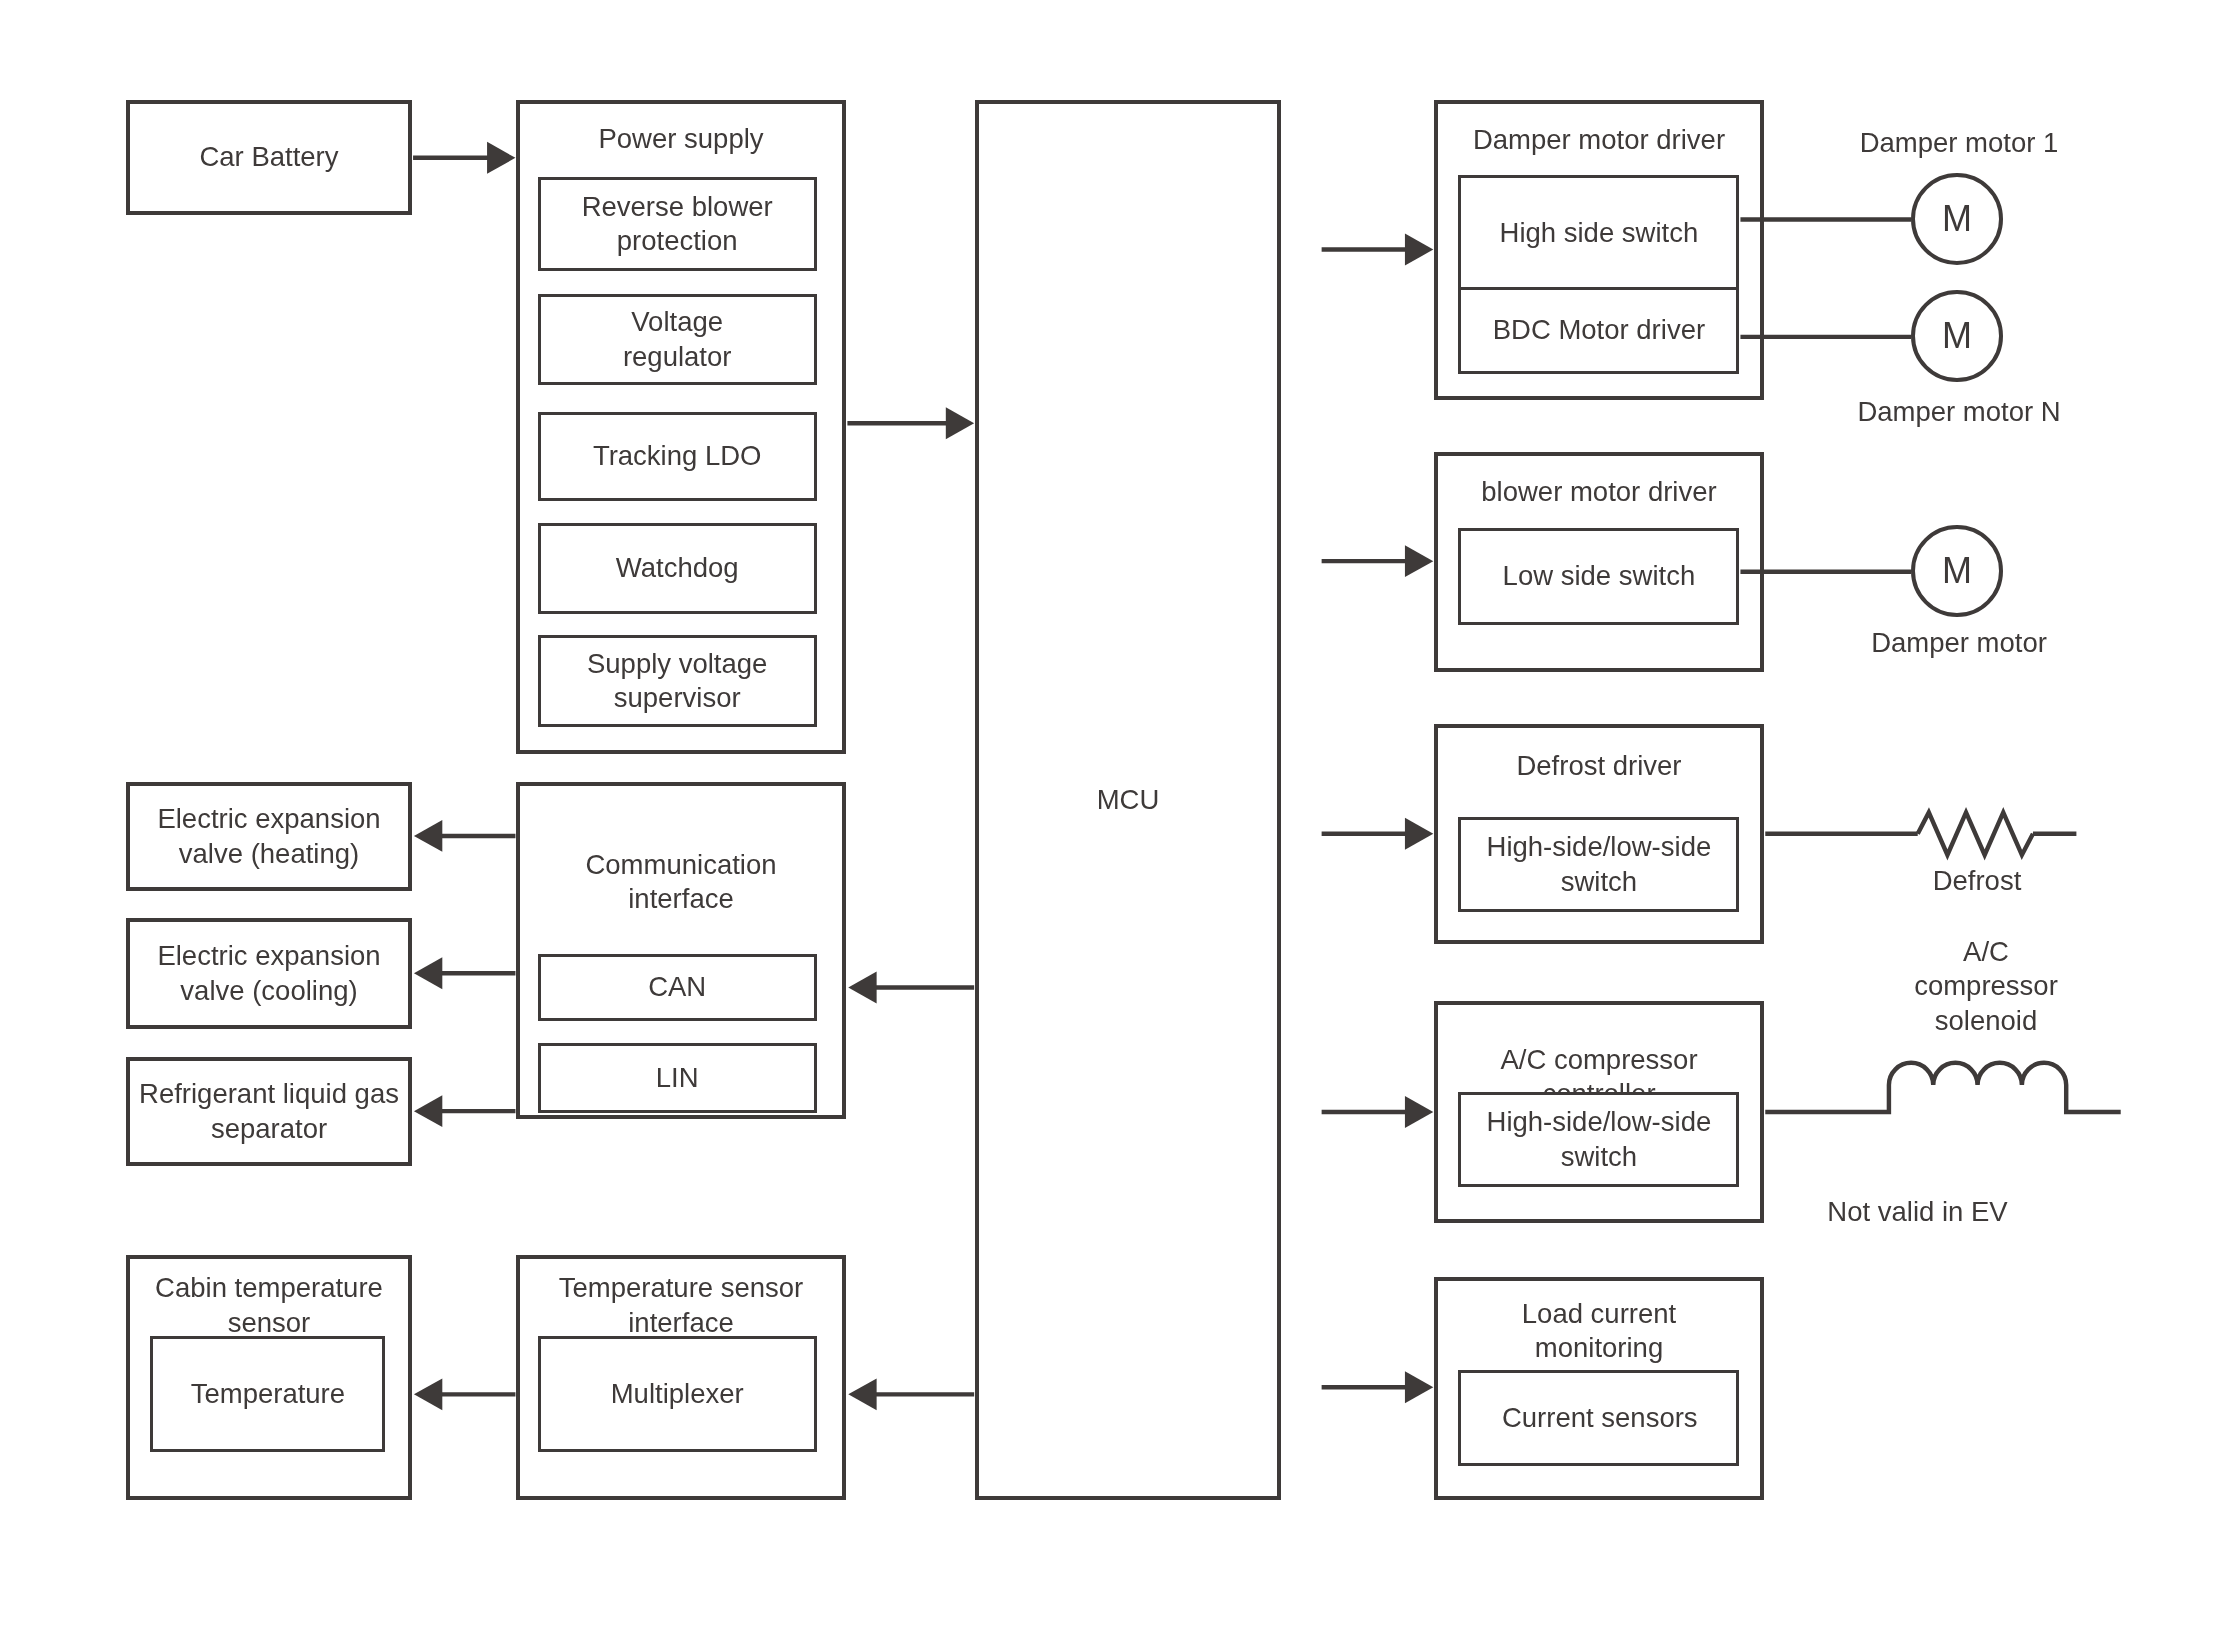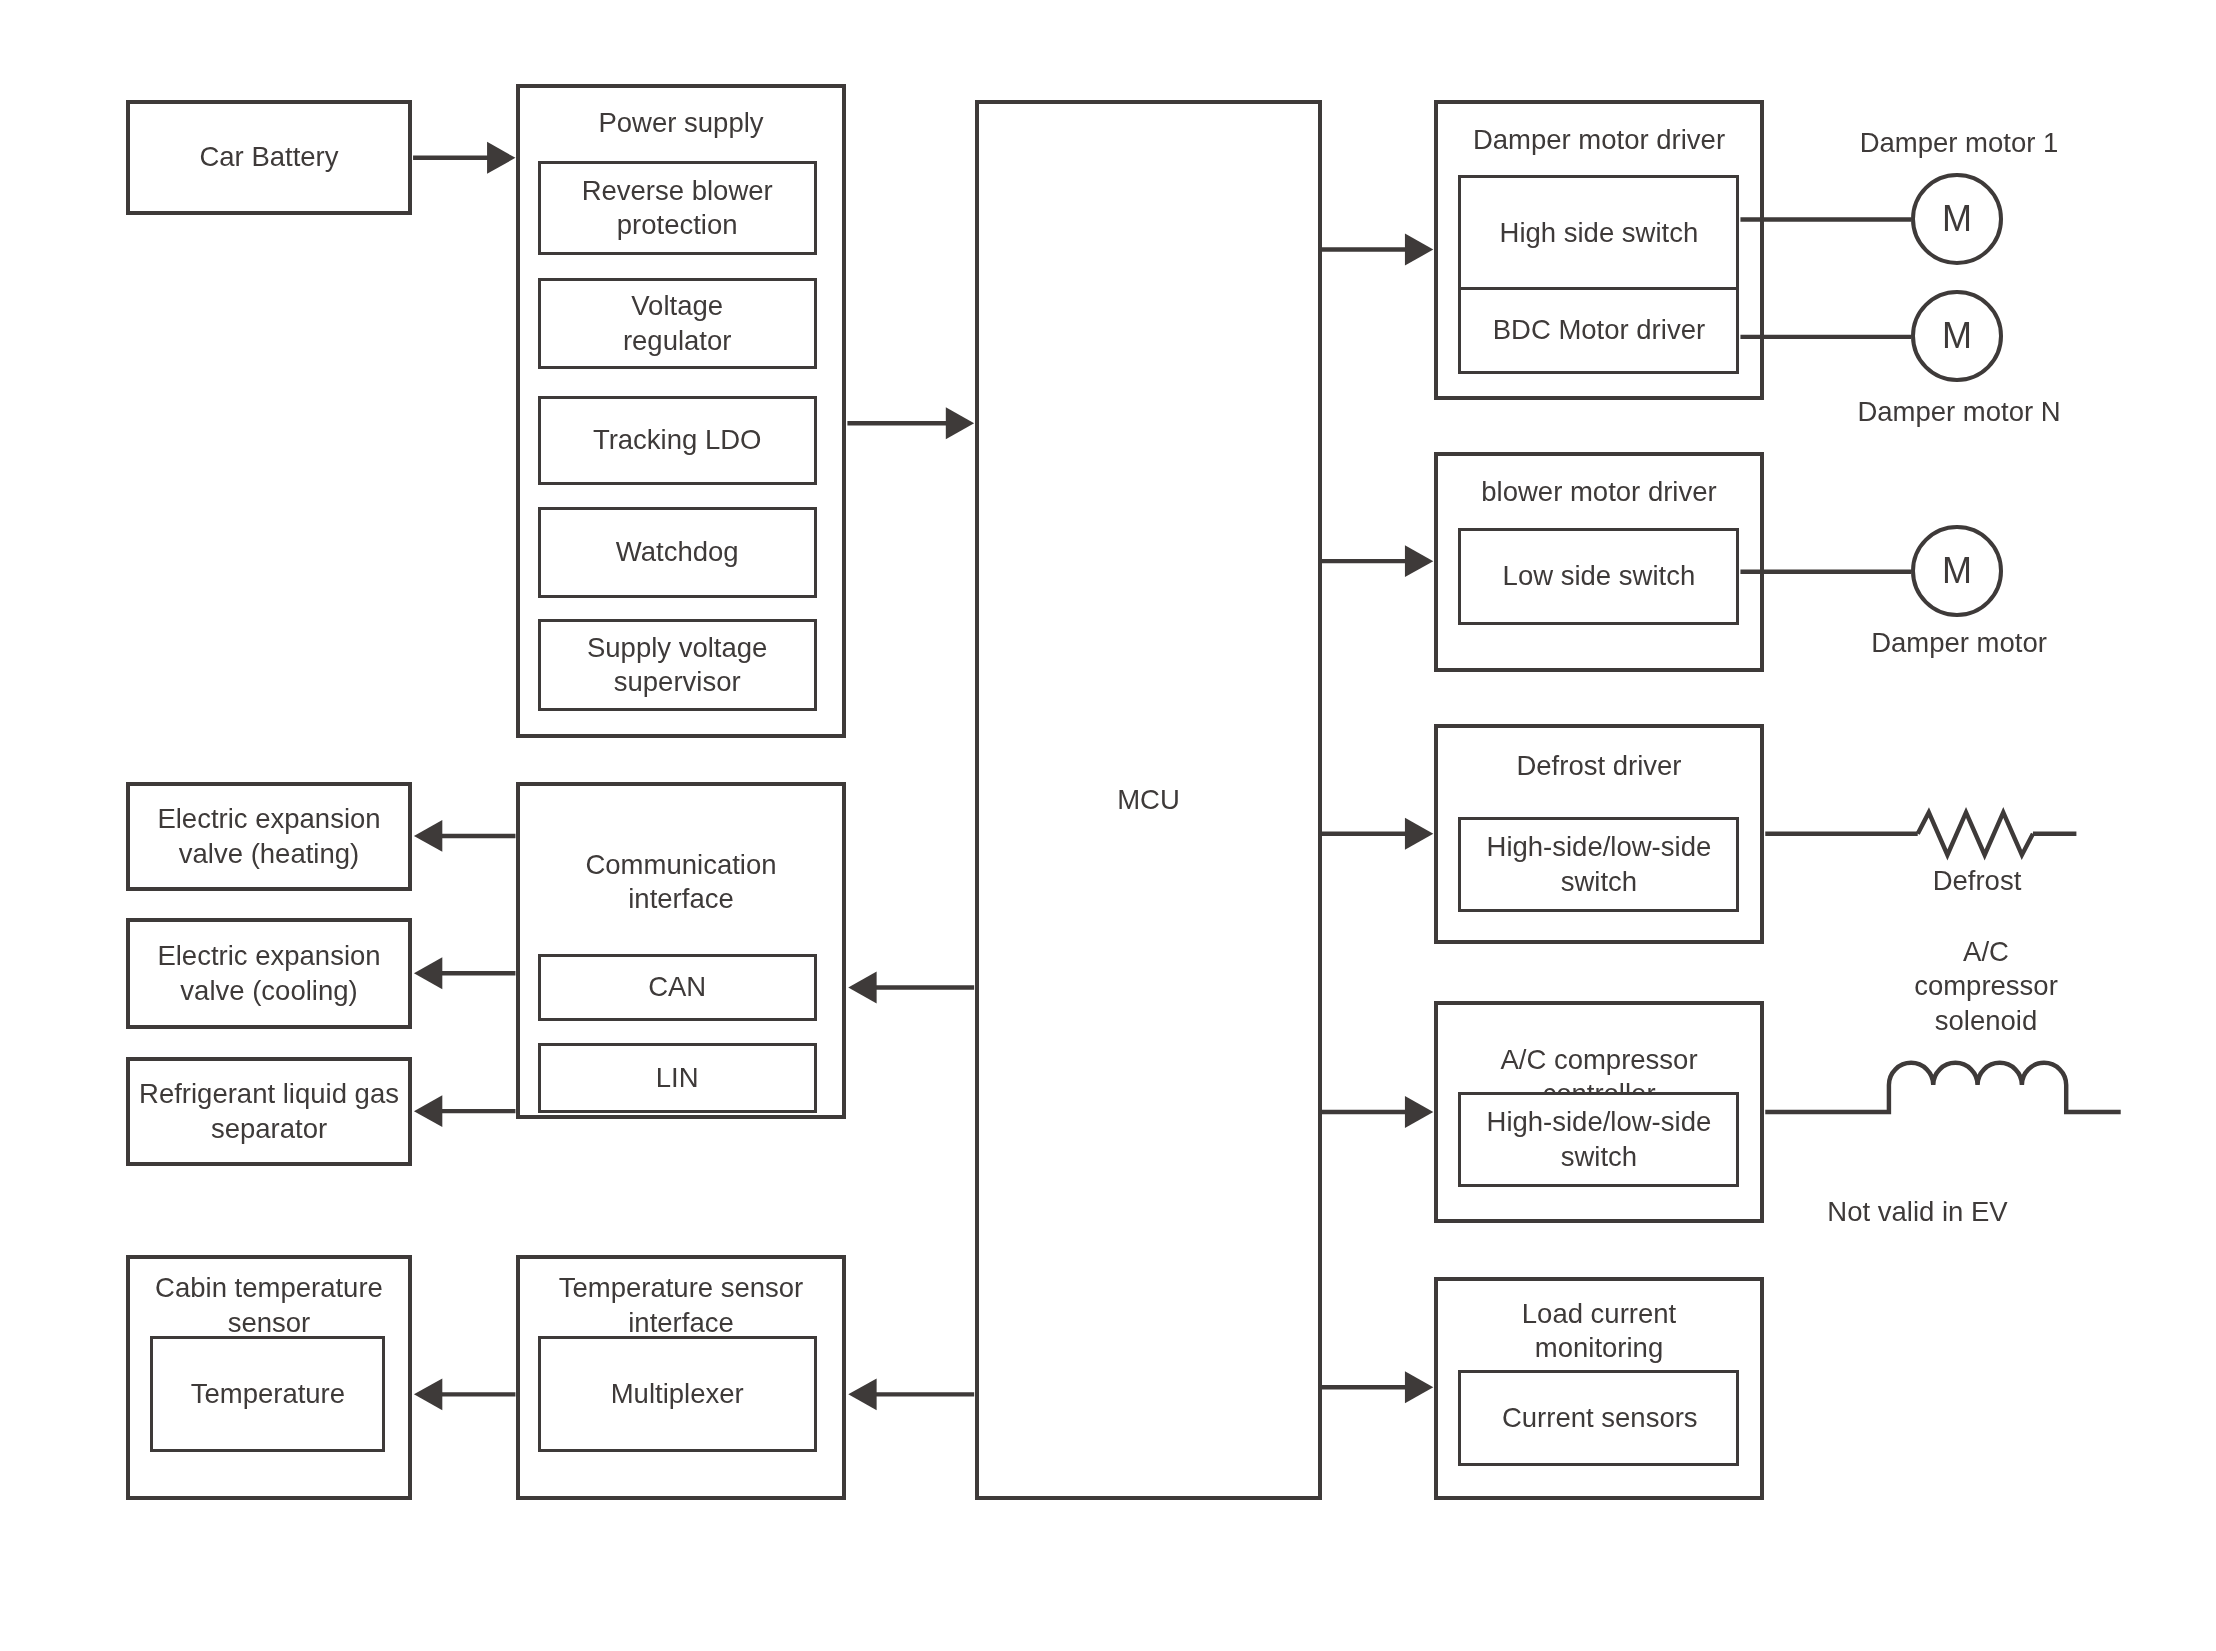--- a/index.html
+++ b/index.html
@@ -64,21 +64,21 @@
   }
   svg.wires polygon{fill:var(--stroke);stroke:none;}
 </style>
 </head>
 <body>
 
 <div id="canvas">
 
   <div class="box center-label" style="left:126px;top:100px;width:286px;height:115px;">Car Battery</div>
 
-  <div class="box" style="left:516px;top:84px;width:330px;height:654px;">
+  <div class="box" style="left:516px;top:100px;width:330px;height:654px;">
     <div class="title" style="top:17.7px;padding:0 17.7px;">Power supply</div>
     <div class="inner" style="left:17.7px;top:73px;width:279px;height:94px;">Reverse blower protection</div>
     <div class="inner" style="left:17.7px;top:190px;width:279px;height:91px;padding:0 53px;">Voltage regulator</div>
     <div class="inner" style="left:17.7px;top:308px;width:279px;height:89px;">Tracking LDO</div>
     <div class="inner" style="left:17.7px;top:419px;width:279px;height:91px;">Watchdog</div>
     <div class="inner" style="left:17.7px;top:531px;width:279px;height:92px;">Supply voltage supervisor</div>
   </div>
 
   <div class="box center-label" style="left:126px;top:782px;width:286px;height:109px;">Electric expansion valve (heating)</div>
   <div class="box center-label" style="left:126px;top:918px;width:286px;height:111px;">Electric expansion valve (cooling)</div>
@@ -93,21 +93,21 @@
   <div class="box" style="left:126px;top:1255px;width:286px;height:245px;">
     <div class="title" style="top:12.4px;padding:0 13.3px;">Cabin temperature sensor</div>
     <div class="inner" style="left:20.4px;top:77px;width:235px;height:116px;">Temperature</div>
   </div>
 
   <div class="box" style="left:516px;top:1255px;width:330px;height:245px;">
     <div class="title" style="top:12.4px;padding:0 35px;">Temperature sensor interface</div>
     <div class="inner" style="left:17.7px;top:77px;width:279px;height:116px;">Multiplexer</div>
   </div>
 
-  <div class="box center-label" style="left:975px;top:100px;width:347px;height:1400px;">MCU</div>
+  <div class="box center-label" style="left:975px;top:100px;width:306px;height:1400px;">MCU</div>
 
   <div class="box" style="left:1434px;top:100px;width:330px;height:300px;">
     <div class="title" style="top:18.6px;">Damper motor driver</div>
     <div class="inner" style="left:20.4px;top:71px;width:281px;height:116px;">High side switch</div>
     <div class="inner" style="left:20.4px;top:183px;width:281px;height:87px;">BDC Motor driver</div>
   </div>
 
   <div class="box" style="left:1434px;top:452px;width:330px;height:220px;">
     <div class="title" style="top:18.6px;">blower motor driver</div>
     <div class="inner" style="left:20.4px;top:72px;width:281px;height:97px;">Low side switch</div>

